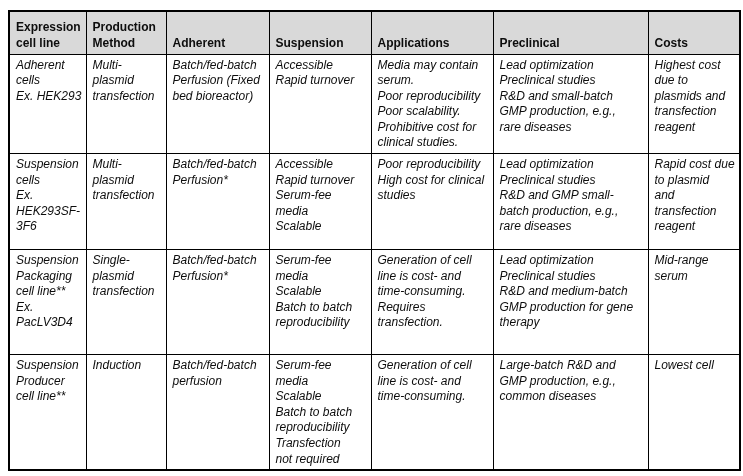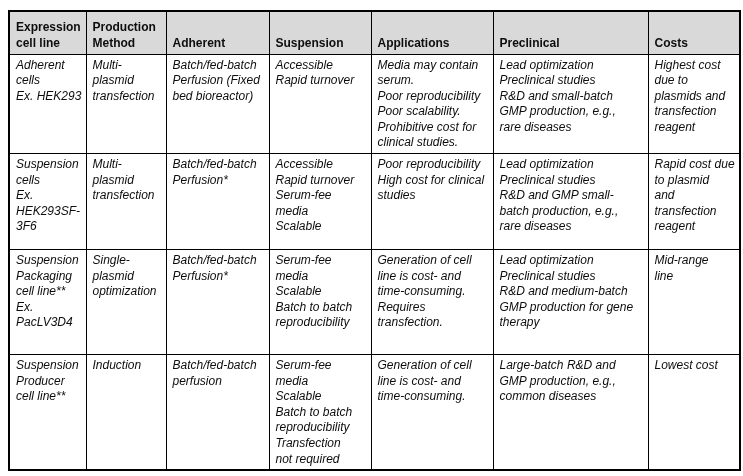--- a/index.html
+++ b/index.html
@@ -130,40 +130,40 @@
 reagent</td>
     </tr>
     <tr class="row-3">
       <td>Suspension
 Packaging
 cell line**
 Ex.
 PacLV3D4</td>
       <td>Single-
 plasmid
-optimization</td>
+transfection</td>
       <td>Batch/fed-batch
 Perfusion*</td>
       <td>Serum-fee
 media
 Scalable
 Batch to batch
 reproducibility</td>
       <td>Generation of cell
 line is cost- and
 time-consuming.
 Requires
 transfection.</td>
       <td>Lead optimization
 Preclinical studies
 R&amp;D and medium-batch
 GMP production for gene
 therapy</td>
       <td>Mid-range
-line</td>
+serum</td>
     </tr>
     <tr class="row-4">
       <td>Suspension
 Producer
 cell line**</td>
       <td>Induction</td>
       <td>Batch/fed-batch
 perfusion</td>
       <td>Serum-fee
 media
@@ -171,16 +171,16 @@
 Batch to batch
 reproducibility
 Transfection
 not required</td>
       <td>Generation of cell
 line is cost- and
 time-consuming.</td>
       <td>Large-batch R&amp;D and
 GMP production, e.g.,
 common diseases</td>
-      <td>Lowest cost</td>
+      <td>Lowest cell</td>
     </tr>
   </tbody>
 </table>
 
 </body></html>

